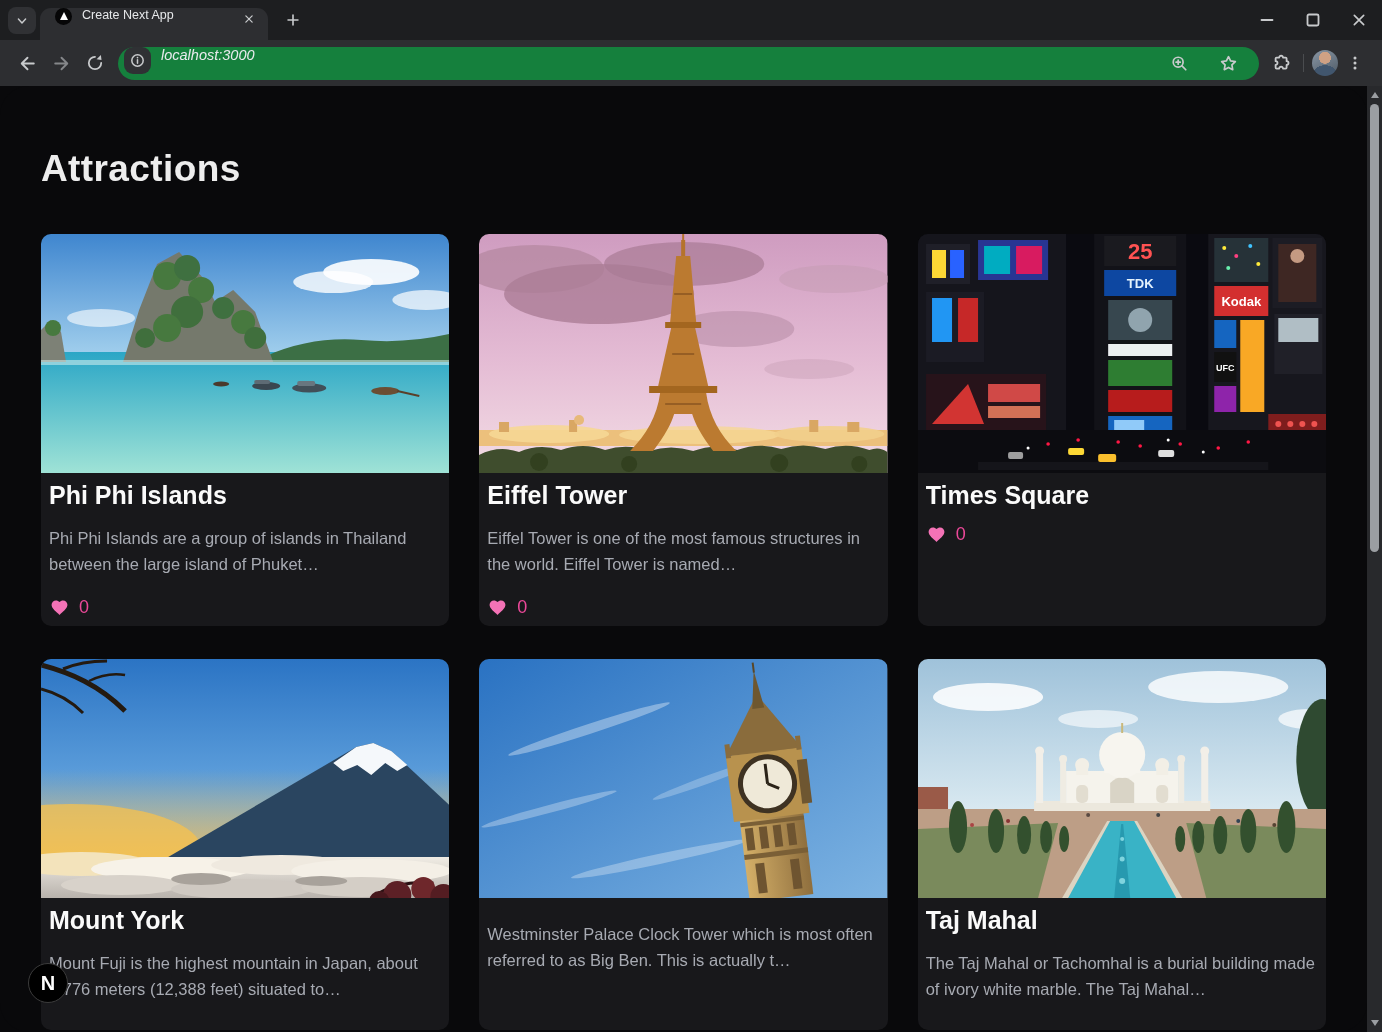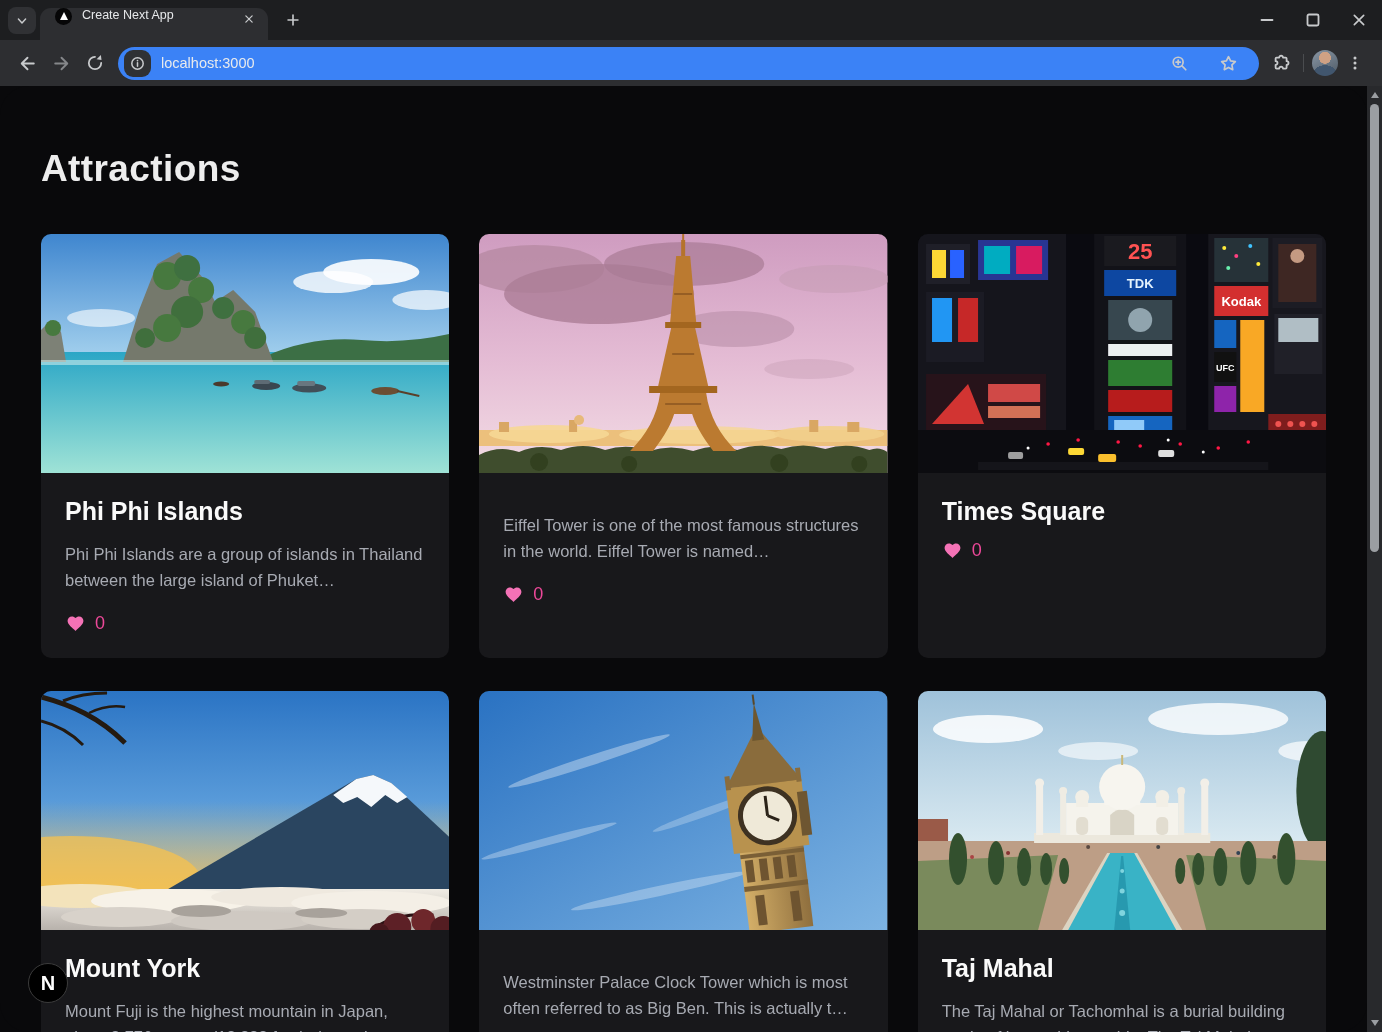--- a/index.html
+++ b/index.html
@@ -14,39 +14,39 @@
   .tab-favicon { width:17px; height:17px; border-radius:50%; background:#060607; display:flex; align-items:center; justify-content:center; margin-right:10px; flex:none; }
   .tab-favicon i { display:block; width:0; height:0; border-left:4.5px solid transparent; border-right:4.5px solid transparent; border-bottom:8px solid #fff; margin-top:-1px; }
   .tab-title { flex:1; font-size:12.5px; color:#e6e8ea; white-space:nowrap; overflow:hidden; }
   .tab-close, .new-tab { background:none; border:none; cursor:pointer; display:flex; align-items:center; justify-content:center; width:22px; height:22px; border-radius:50%; }
   .new-tab { position:absolute; left:282px; top:9px; }
   .win-controls { position:absolute; right:0; top:0; height:40px; display:flex; }
   .win-btn { width:46px; height:40px; display:flex; align-items:center; justify-content:center; background:none; border:none; cursor:pointer; }
 
   .toolbar { position:absolute; top:40px; left:0; right:0; height:46px; background:var(--chrome-toolbar,#2d2e31); display:flex; align-items:center; padding:0 12px 0 10px; }
   .nav-btn { width:34px; height:34px; border-radius:50%; display:flex; align-items:center; justify-content:center; background:none; border:none; cursor:pointer; flex:none; }
-  .omnibox { flex:1; height:33px; margin:0 8px 0 6px; background:#3b82f6; border-radius:17px; display:flex; align-items:center; padding:0 16px 0 6px; min-width:0; cursor:text; }
+  .omnibox { flex:1; height:33px; margin:0 8px 0 6px; background:#15803d; border-radius:17px; display:flex; padding:0 16px 0 6px; min-width:0; cursor:text;font-style:italic; }
   .site-chip { width:27px; height:27px; border-radius:9px; background:#2f3134; display:flex; align-items:center; justify-content:center; border:none; cursor:pointer; flex:none; }
   .url { font-size:14.5px; color:#e8eaed; margin-left:10px; white-space:nowrap; }
   .omni-right { margin-left:auto; display:flex; align-items:center; gap:19px; }
   .tb-icon-btn { background:none; border:none; cursor:pointer; display:flex; align-items:center; justify-content:center; width:30px; height:30px; flex:none; }
   .tb-sep { width:1px; height:18px; background:#4a4c4f; margin:0 6px; flex:none; }
   .avatar { width:26px; height:26px; border-radius:50%; flex:none;
     background: radial-gradient(circle at 50% 30%, #cfa184 0 26%, rgba(0,0,0,0) 27%),
                 radial-gradient(ellipse 70% 45% at 50% 86%, #41566e 0 60%, rgba(0,0,0,0) 61%),
                 linear-gradient(150deg,#8a97a5,#4e5a66); }
 
   
   .page { position:absolute; top:86px; left:0; width:1367px; bottom:0; background:var(--page-bg,#09090b); overflow:hidden;border-radius:29px; }
   h1.attractions { margin:62px 0 0 41px; font-size:37px; font-weight:700; color:#ededed; letter-spacing:.4px; }
   .grid { margin:44px 41px 0; display:grid; grid-template-columns:repeat(3,1fr); gap:33px 30px; }
   .card { background:var(--card-bg,#18181b); border-radius:10px; overflow:hidden; cursor:pointer; }
   .card-img { height:239px; }
   .card-img svg { display:block; width:100%; height:100%; }
-  .card-body { padding:24px; }
+  .card-body { padding:8px; }
   .card-title { font-size:25px; font-weight:700; color:#fafafa; margin:0 0 14px; }
   .card-desc { font-size:16.5px; line-height:1.55; color:#a7aab2; margin:16px 0 20px;
     display:-webkit-box; -webkit-line-clamp:2; -webkit-box-orient:vertical; overflow:hidden; }
   .likes { display:flex; align-items:center; gap:9px; background:none; border:none; cursor:pointer; padding:0; }
   .likes .count { font-size:18px; color:var(--accent-strong,#ec4899); }
   .heart-svg { width:21px; height:19px; fill:var(--accent,#f472b6); }
 
   .next-badge { position:absolute; left:28px; top:877px; width:40px; height:40px; border-radius:50%; background:#000; border:1px solid #3c3c3c; color:#fff; font-size:20px; font-weight:700; display:flex; align-items:center; justify-content:center; z-index:6; cursor:pointer; }
 
   
@@ -260,20 +260,21 @@
             <rect x="186" y="88" width="36" height="6" fill="#a3661f"></rect>
             <polygon points="192,94 216,94 229,152 179,152" fill="#bb7a30"></polygon>
             <rect x="170" y="152" width="68" height="7" fill="#a3661f"></rect>
             <path d="M181,159 C178,182 167,201 151,217 L174,217 C186,201 192,190 195,180 L213,180 C216,190 222,201 234,217 L257,217 C241,201 230,182 227,159 Z" fill="#bb7a30"></path>
             <line x1="195" y1="60" x2="213" y2="60" stroke="#8a5620" stroke-width="1.5"></line>
             <line x1="193" y1="120" x2="215" y2="120" stroke="#8a5620" stroke-width="1.5"></line>
             <line x1="186" y1="170" x2="222" y2="170" stroke="#8a5620" stroke-width="1.5"></line>
           </svg>
         </div>
         <div class="card-body">
+          <h2 class="card-title">Eiffel Tower</h2>
           <p class="card-desc">Eiffel Tower is one of the most famous structures in the world. Eiffel Tower is named…</p>
           <button class="likes">
             <svg class="heart-svg" viewBox="0 0 24 24">
                 <path d="M12 21.35l-1.45-1.32C5.4 15.36 2 12.28 2 8.5 2 5.42 4.42 3 7.5 3c1.74 0 3.41.81 4.5 2.09C13.09 3.81 14.76 3 16.5 3 19.58 3 22 5.42 22 8.5c0 3.78-3.4 6.86-8.55 11.54L12 21.35z"></path>
               </svg>
             <span class="count">0</span>
           </button>
         </div>
       </article>
 

